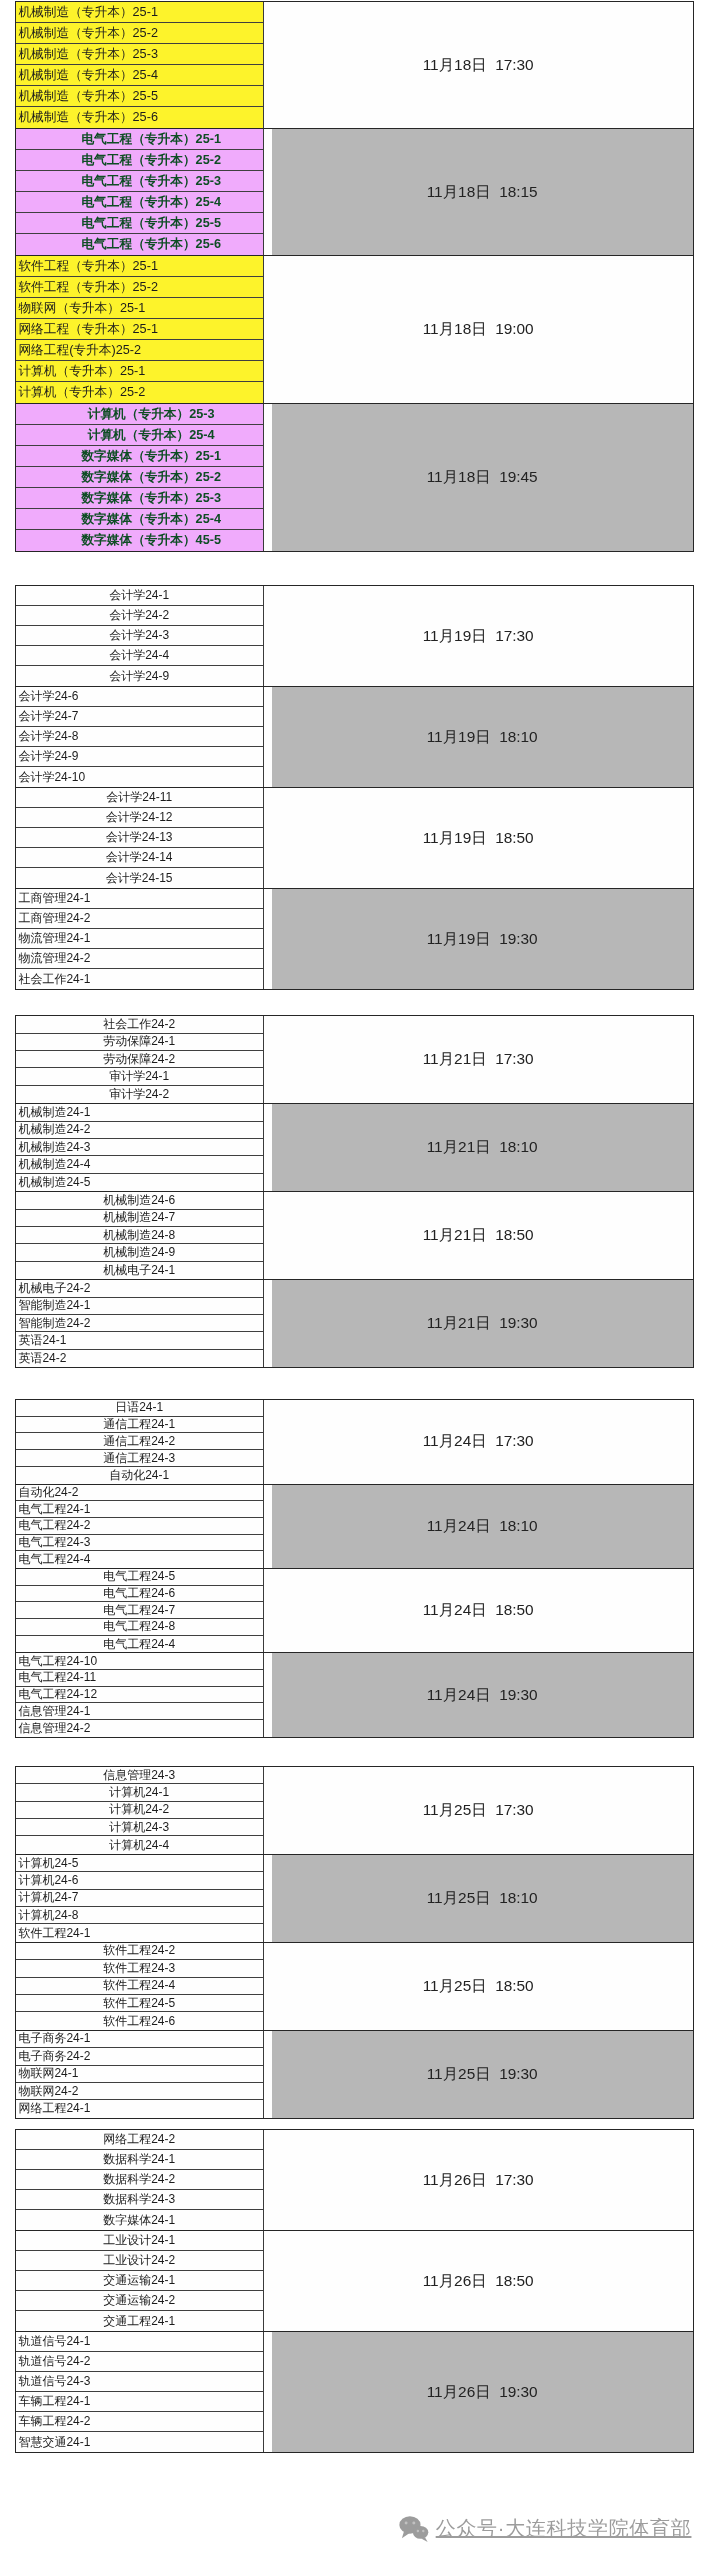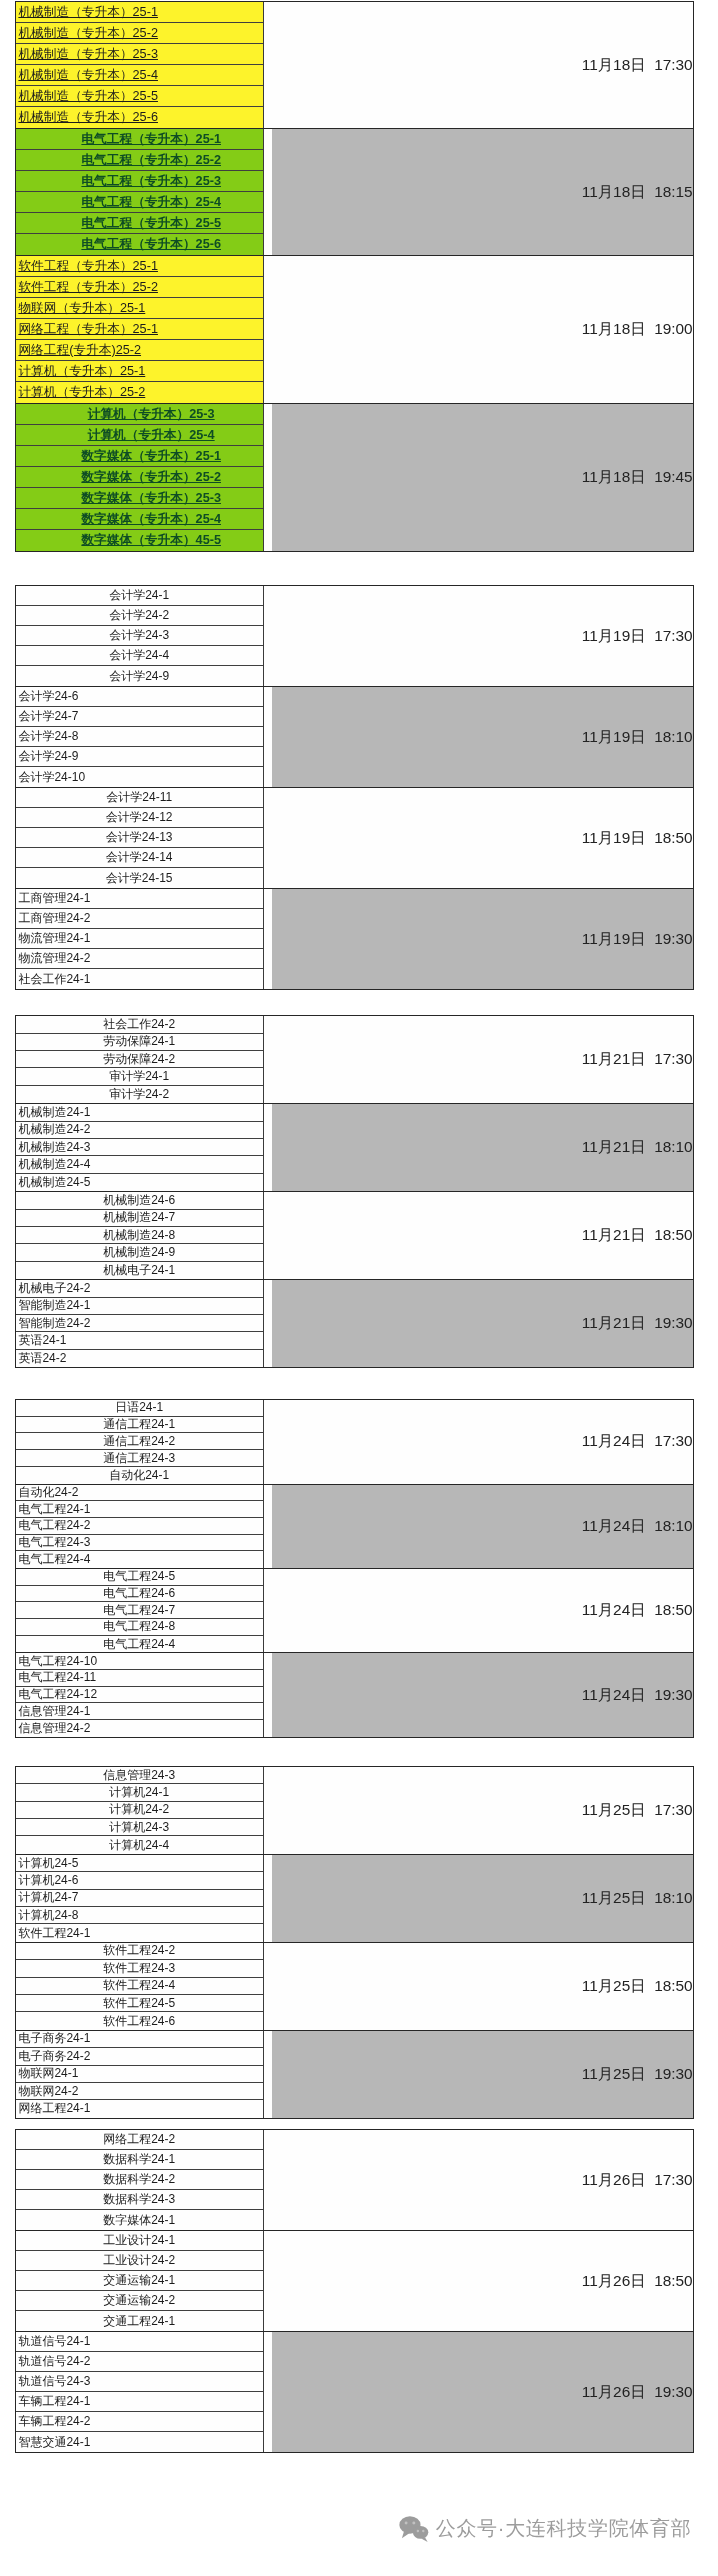--- a/index.html
+++ b/index.html
@@ -11,38 +11,38 @@
   #table-area{position:absolute;left:14.7px;top:1.3px;width:679px;}
   .section{border:1.3px solid #262626;background:#fefefe;}
   .group{display:flex;}
   .group + .group{border-top:1.3px solid #262626;}
   .rows{width:248px;border-right:1.3px solid #3a3a3a;box-sizing:border-box;flex:0 0 248px;display:flex;flex-direction:column;}
   .row{box-sizing:border-box;display:flex;align-items:center;border-bottom:0.7px solid #3f3f3f;font-size:12px;color:#1c1c1c;}
   .row:last-child{border-bottom:none;}
   .row.align-left{justify-content:flex-start;padding-left:2.7px;}
   .row.align-center{justify-content:center;}
   .row.bg-yellow{background:#fdf32b;}
-  .row.bg-green{background:#84cc16;color:#0e4d24;font-weight:bold;padding-left:24px;}
+  .row.bg-green{background:#f0abfc;color:#0e4d24;font-weight:bold;padding-left:24px;}
   .row.bg-white{background:#fefefe;}
-  .time-cell{flex:1;display:flex;align-items:center;justify-content:flex-end;font-size:15.4px;color:#222222;}
+  .time-cell{flex:1;display:flex;align-items:center;justify-content:center;font-size:15.4px;color:#222222;}
   .time-cell span{white-space:pre;}
   .time-cell.shade-white{background:#fefefe;}
   .time-cell.shade-gray{background:#b7b7b7;margin-left:8px;}
-  .s0 .row{height:21px;font-size:12.7px;text-decoration:underline;}
+  .s0 .row{height:21px;font-size:12.7px;}
   .s1 .row{height:20px;}
   .s2 .row{height:17.4px;}
   .s3 .row{height:16.7px;}
   .s4 .row{height:17.4px;}
   .s5 .row{height:20px;}
   .gap{background:#ffffff;}
   .g0{height:33px;} .g1{height:25px;} .g2{height:31px;} .g3{height:28px;} .g4{height:10.7px;}
   #watermark{
     position:absolute;left:398px;top:2515px;z-index:10;
     display:flex;align-items:center;gap:6.7px;
-    color:#8b8b8b;font-size:20px;opacity:0.85;letter-spacing:0.7px;
+    color:#8b8b8b;font-size:20px;opacity:0.85;letter-spacing:0.7px;text-decoration:underline;
   }
 </style>
 </head>
 <body>
 
 <div id="table-area">
     <div class="section s0">
       <div class="group">
         <div class="rows">
           <div class="row bg-yellow align-left">

